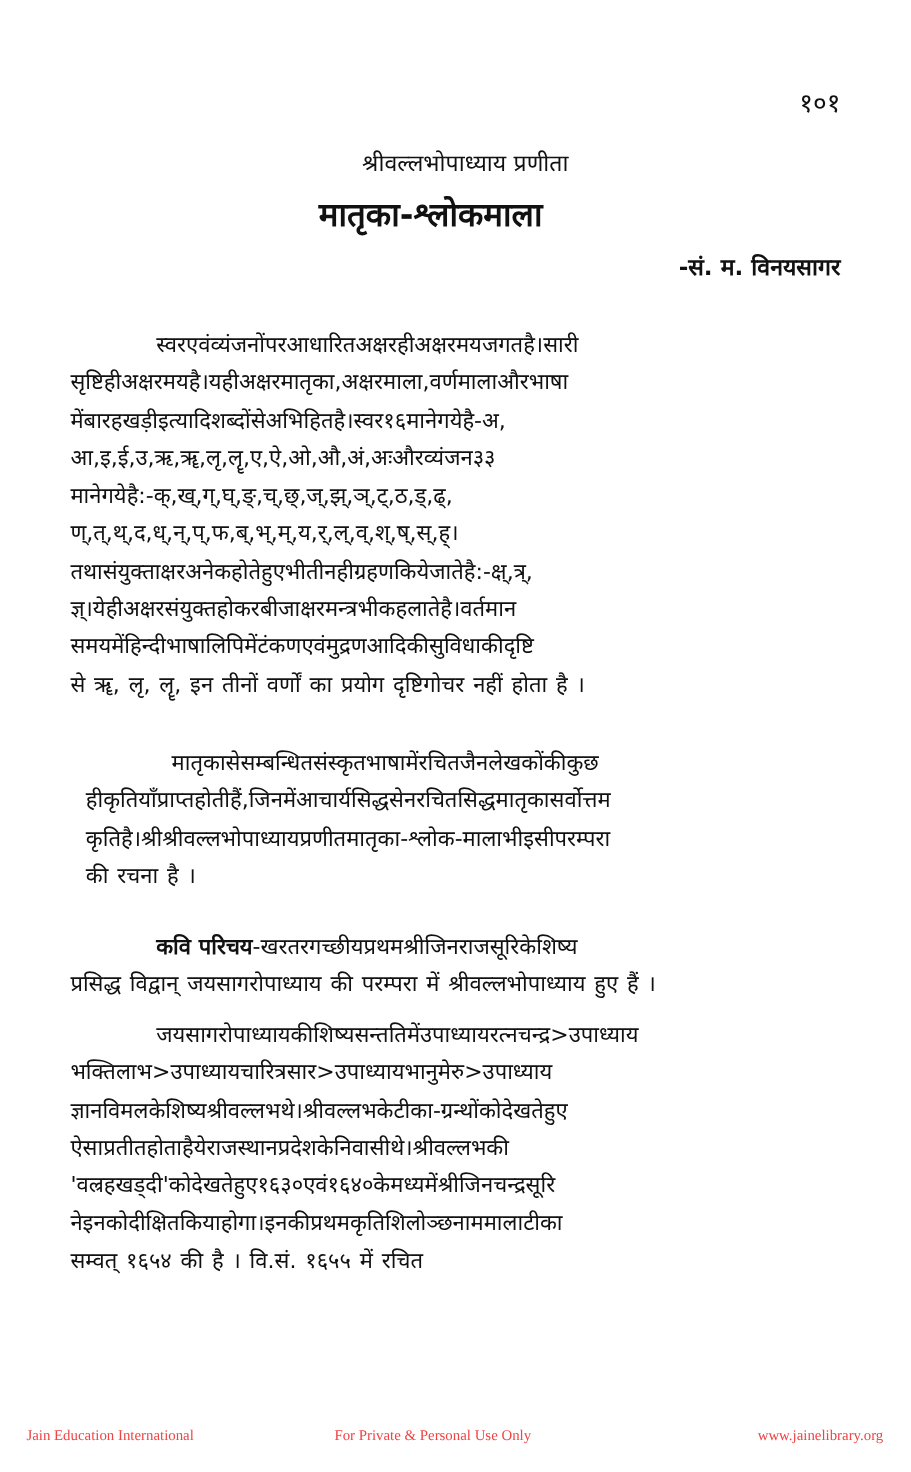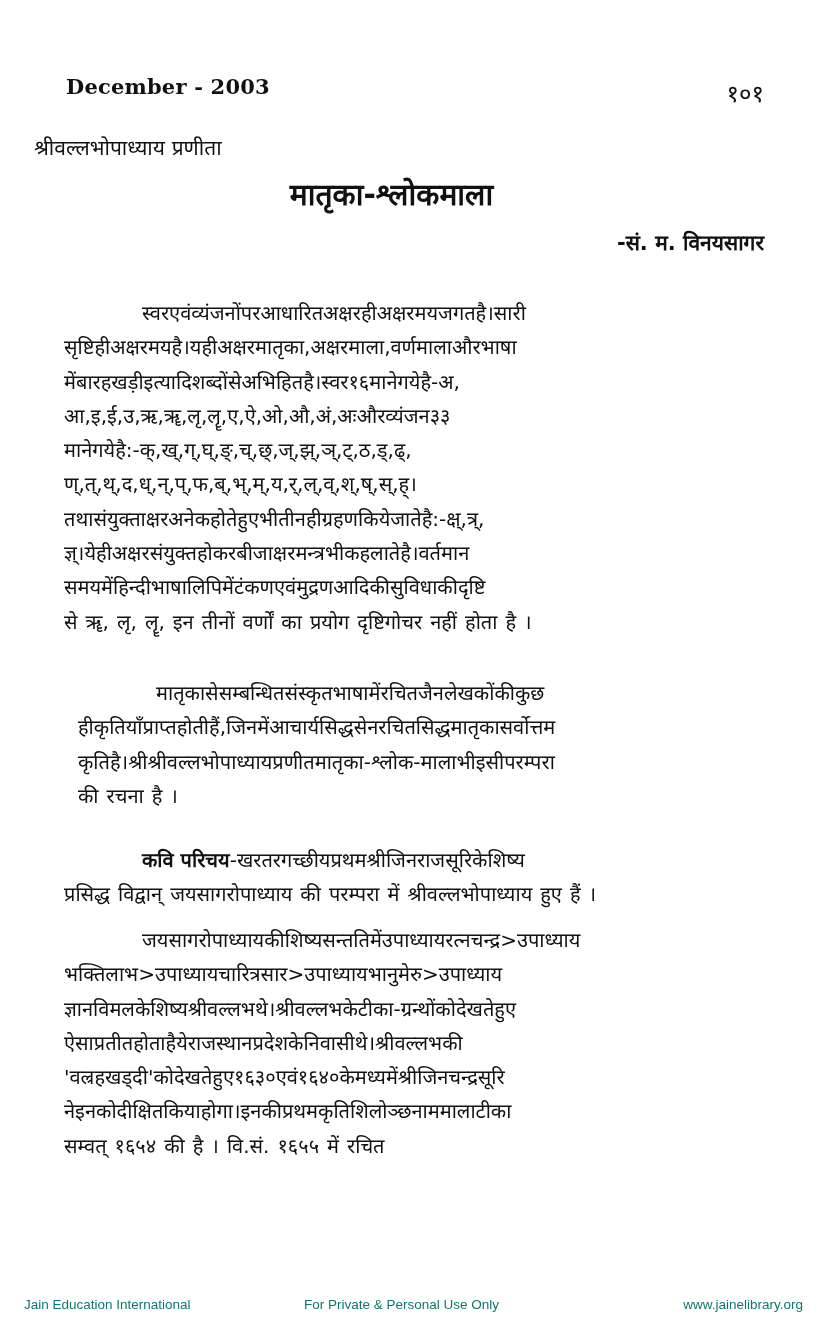--- a/index.html
+++ b/index.html
@@ -1,43 +1,42 @@
 <!DOCTYPE html>
 <html><head>
 <meta charset="utf-8">
 <style>
   html, body { margin: 0; padding: 0; background: #ffffff; }
   body { width: 828px; height: 1338px; position: relative; overflow: hidden; color: #111; }
   .page-header { position: absolute; top: 74px; left: 66px; right: 64px; height: 32px; }
   .hdr-date { position: absolute; left: 0; top: 0; font-family: "DejaVu Serif", serif; font-weight: bold; font-size: 21px; letter-spacing: 0.2px; }
   .hdr-page { position: absolute; right: 0; top: 2px; font-family: Liberation Mono, monospace; font-size: 24px; }
-  .subtitle { position: absolute; top: 133px; left: 0; width: 828px; text-align: left; font-family: "DejaVu Sans", sans-serif; font-size: 21px; padding-left: 34px; box-sizing: border-box; }
+  .subtitle { position: absolute; top: 133px; left: 0; width: 828px; text-align: center; font-family: "DejaVu Sans", sans-serif; font-size: 21px; padding-left: 18px; box-sizing: border-box; }
   .title { position: absolute; top: 173px; left: 0; width: 753px; text-align: center; font-family: "DejaVu Sans", sans-serif; font-size: 30px; font-weight: bold; padding-left: 30px; box-sizing: border-box; }
   .editor { position: absolute; top: 228px; right: 64px; font-family: "DejaVu Sans", sans-serif; font-size: 21px; font-weight: bold; }
   .body { position: absolute; left: 64px; width: 690px; font-family: "DejaVu Sans", sans-serif; font-size: 20px; }
   .line { height: 34.3px; line-height: 34.3px; white-space: nowrap; display: flex; overflow: visible; }
   .line.last { justify-content: flex-start; }
   .line.last span { margin-right: 8px; }
   .line.indent { padding-left: 78px; }
   .p1 { top: 296px; }
   .p2 { top: 676px; margin-left: 14px; }
   .p3 { top: 843px; }
   .p4 { top: 923px; }
   .bold { font-weight: bold; }
-  .footer { position: absolute; top: 1297px; left: 0; width: 828px; height: 24px; font-family: Liberation Sans, sans-serif; font-size: 13.5px; color: #0f766e; }
+  .footer { position: absolute; top: 1297px; left: 0; width: 828px; height: 24px; font-family: Liberation Serif, serif; font-size: 13.5px; color: #ef4444; }
   .footer span { position: absolute; top: 0; }
   .f1 { left: 24px; }
   .f2 { left: 304px; }
   .f3 { right: 25px; }
 </style>
 </head>
 <body>
 
 <div class="page-header">
-  <span class="hdr-date">December - 2003</span>
   <span class="hdr-page">१०१</span>
 </div>
 
 <div class="subtitle">श्रीवल्लभोपाध्याय प्रणीता</div>
 <div class="title">मातृका-श्लोकमाला</div>
 <div class="editor">-सं. म. विनयसागर</div>
 
 <div class="body p1" id="para0">
     <div class="line indent">
       <span>स्वर</span>

